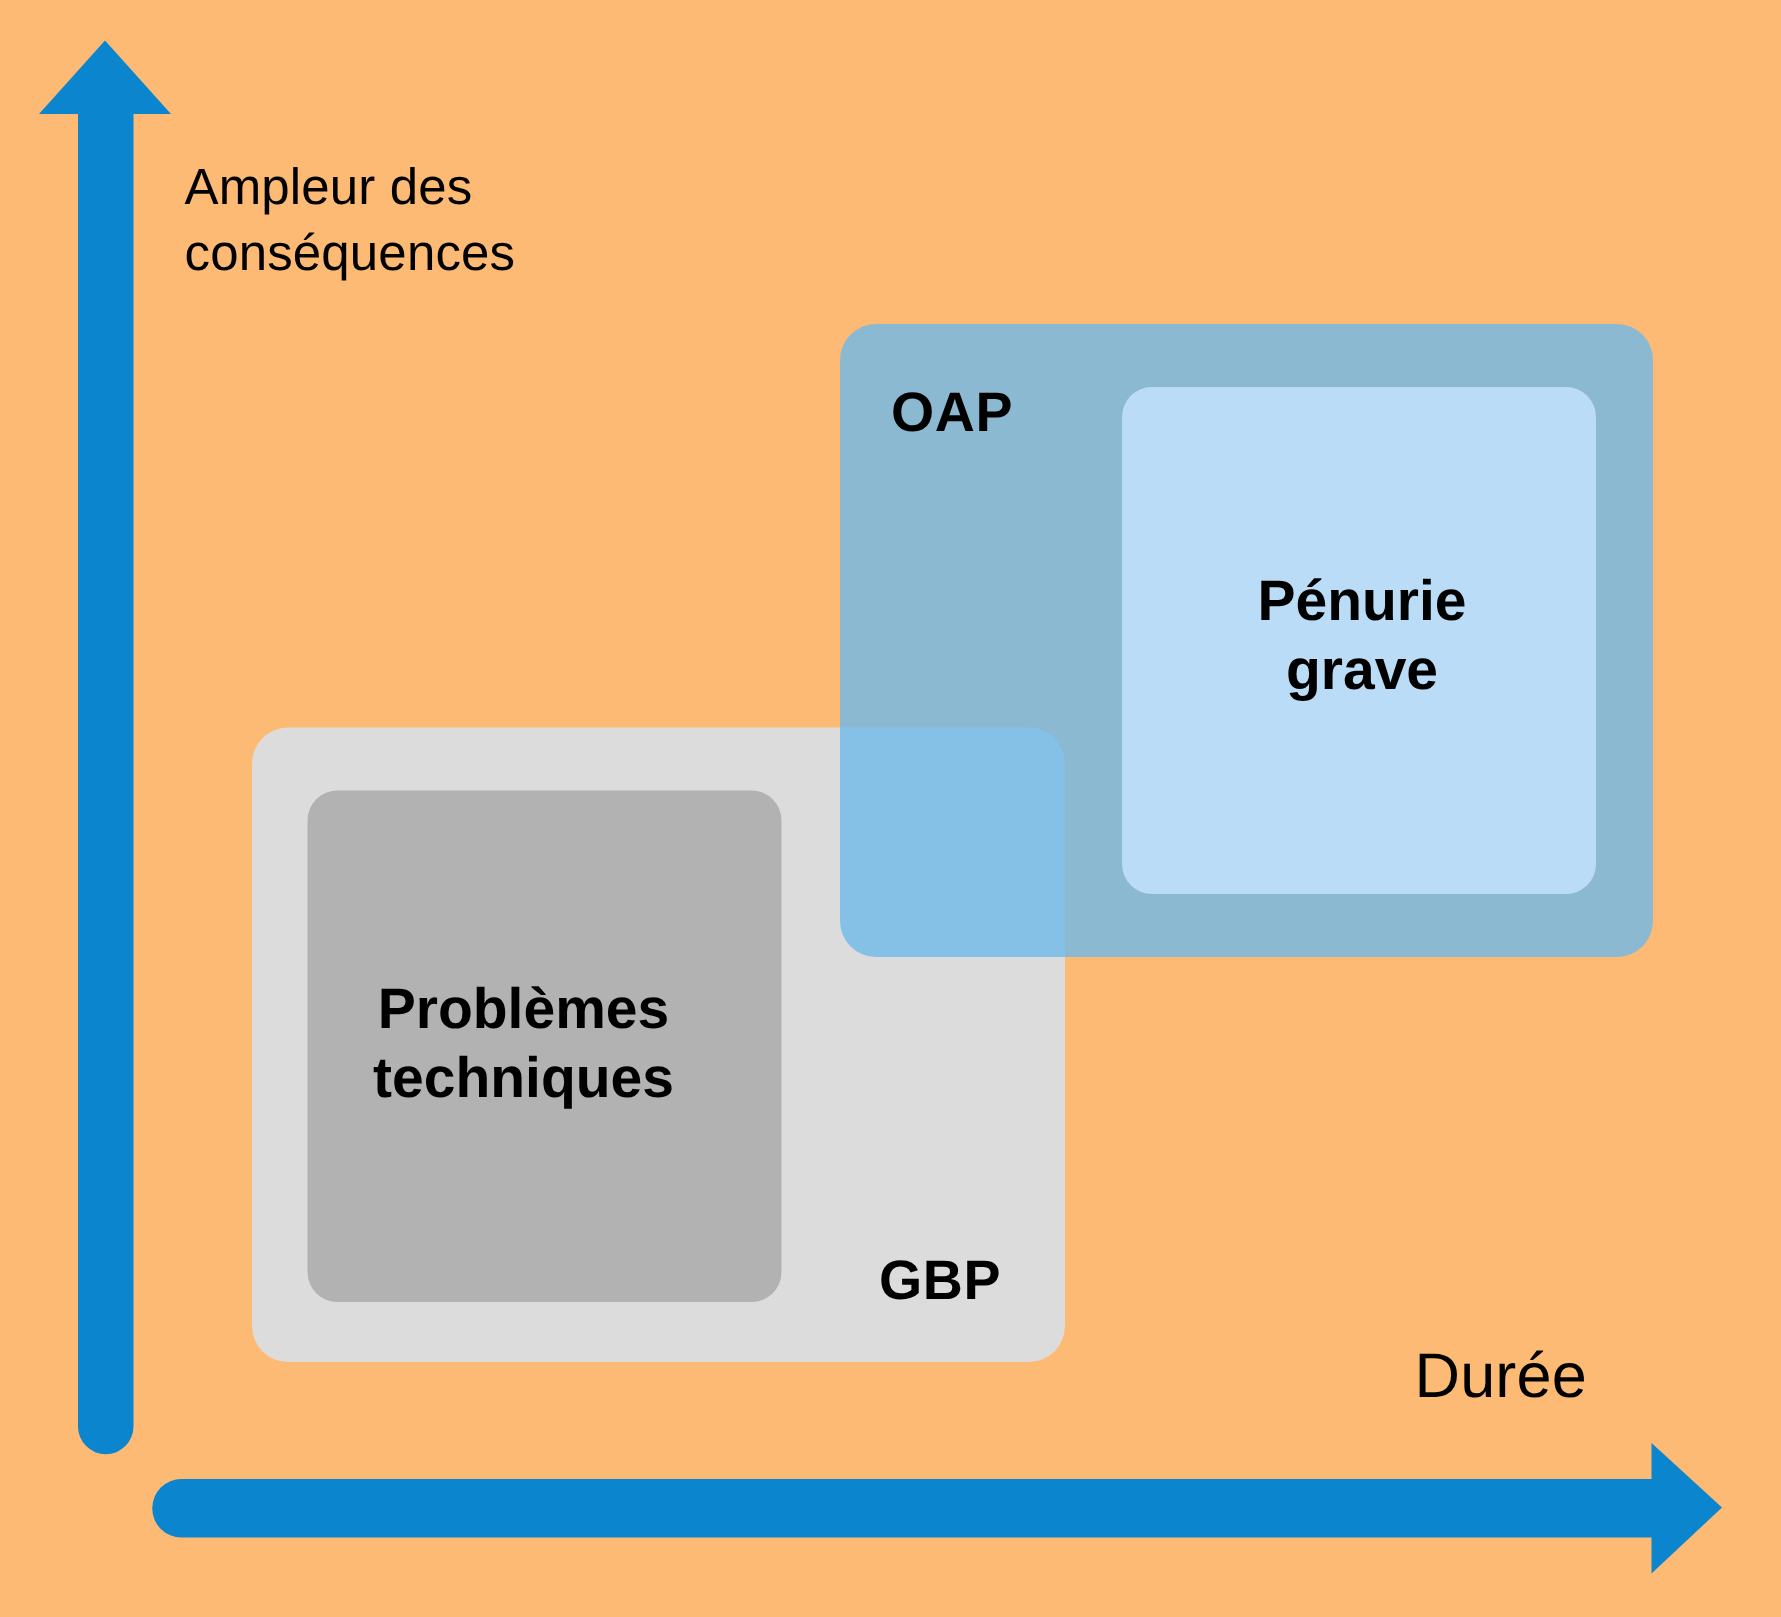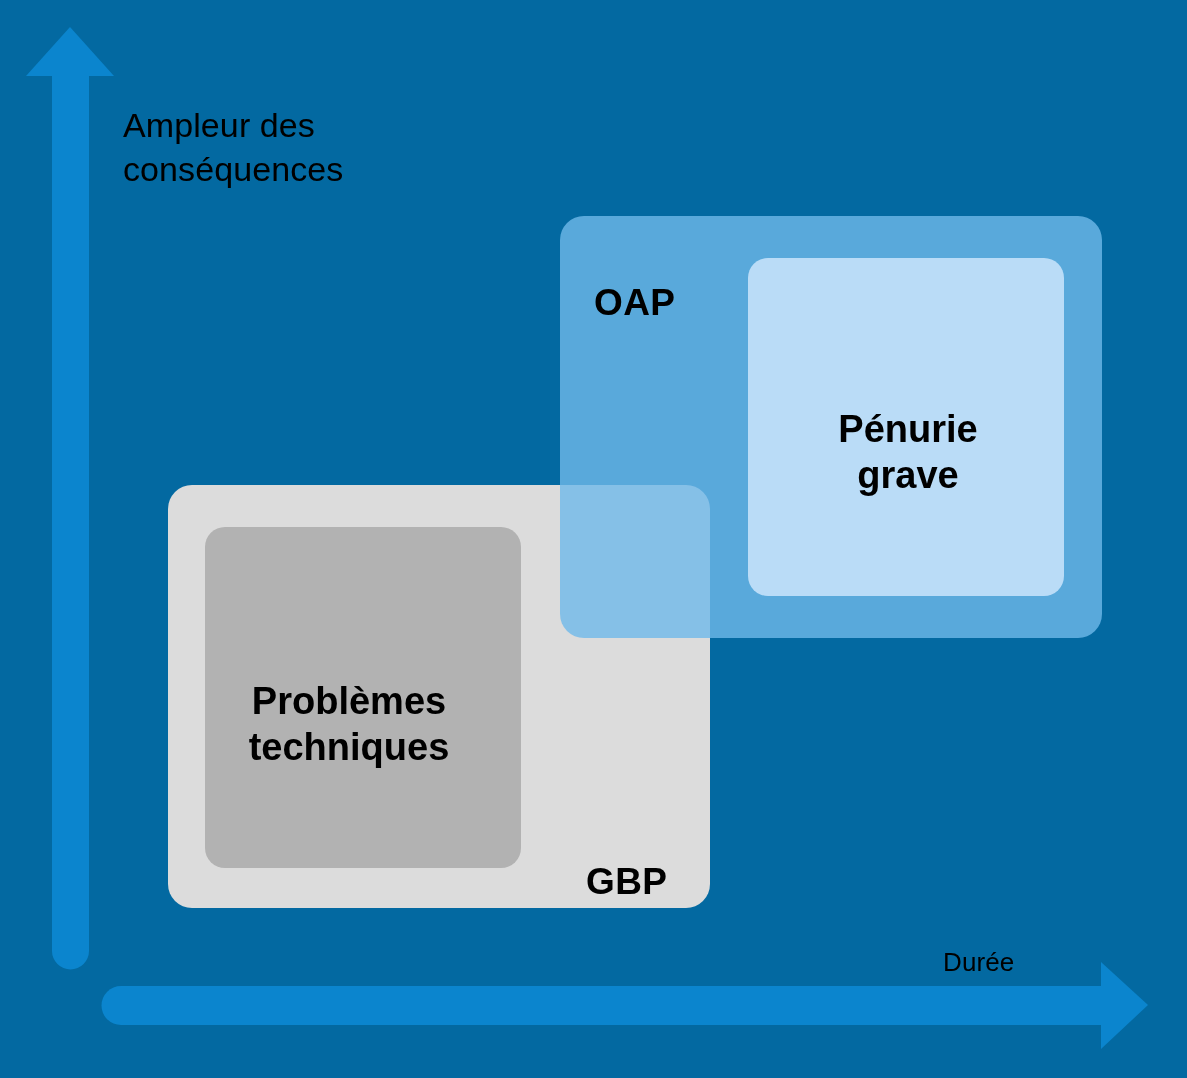--- a/index.html
+++ b/index.html
@@ -9,21 +9,21 @@
     background: #ffffff;
   }
   body {
     font-family: "Liberation Sans", sans-serif;
     -webkit-font-smoothing: antialiased;
   }
   #canvas {
     position: relative;
     width: 1187px;
     height: 1078px;
-    background: #0369a1;
+    background: #fdba74;
     overflow: hidden;
   }
 
   
   .axis-svg {
     position: absolute;
     left: 0;
     top: 0;
     width: 1187px;
     height: 1078px;
@@ -40,22 +40,22 @@
     letter-spacing: 0.1px;
   }
   #y-axis-label {
     left: 123px;
     top: 104px;
     font-size: 34px;
     width: 360px;
   }
   #x-axis-label {
     left: 943px;
-    top: 946px;
-    font-size: 26px;
+    top: 890px;
+    font-size: 42px;
   }
 
   
   .box {
     position: absolute;
     box-sizing: border-box;
   }
 
   #gbp-outer-box {
     left: 168px;
@@ -90,21 +90,20 @@
     border-radius: 20px;
   }
 
   
   .box-label {
     position: absolute;
     color: #000000;
     font-weight: 700;
     line-height: 1.22;
     white-space: pre-line;
-    margin-top: 28px;
   }
   #oap-label {
     left: 594px;
     top: 252px;
     font-size: 37px;
     letter-spacing: 0.4px;
   }
   #gbp-label {
     left: 586px;
     top: 831px;

